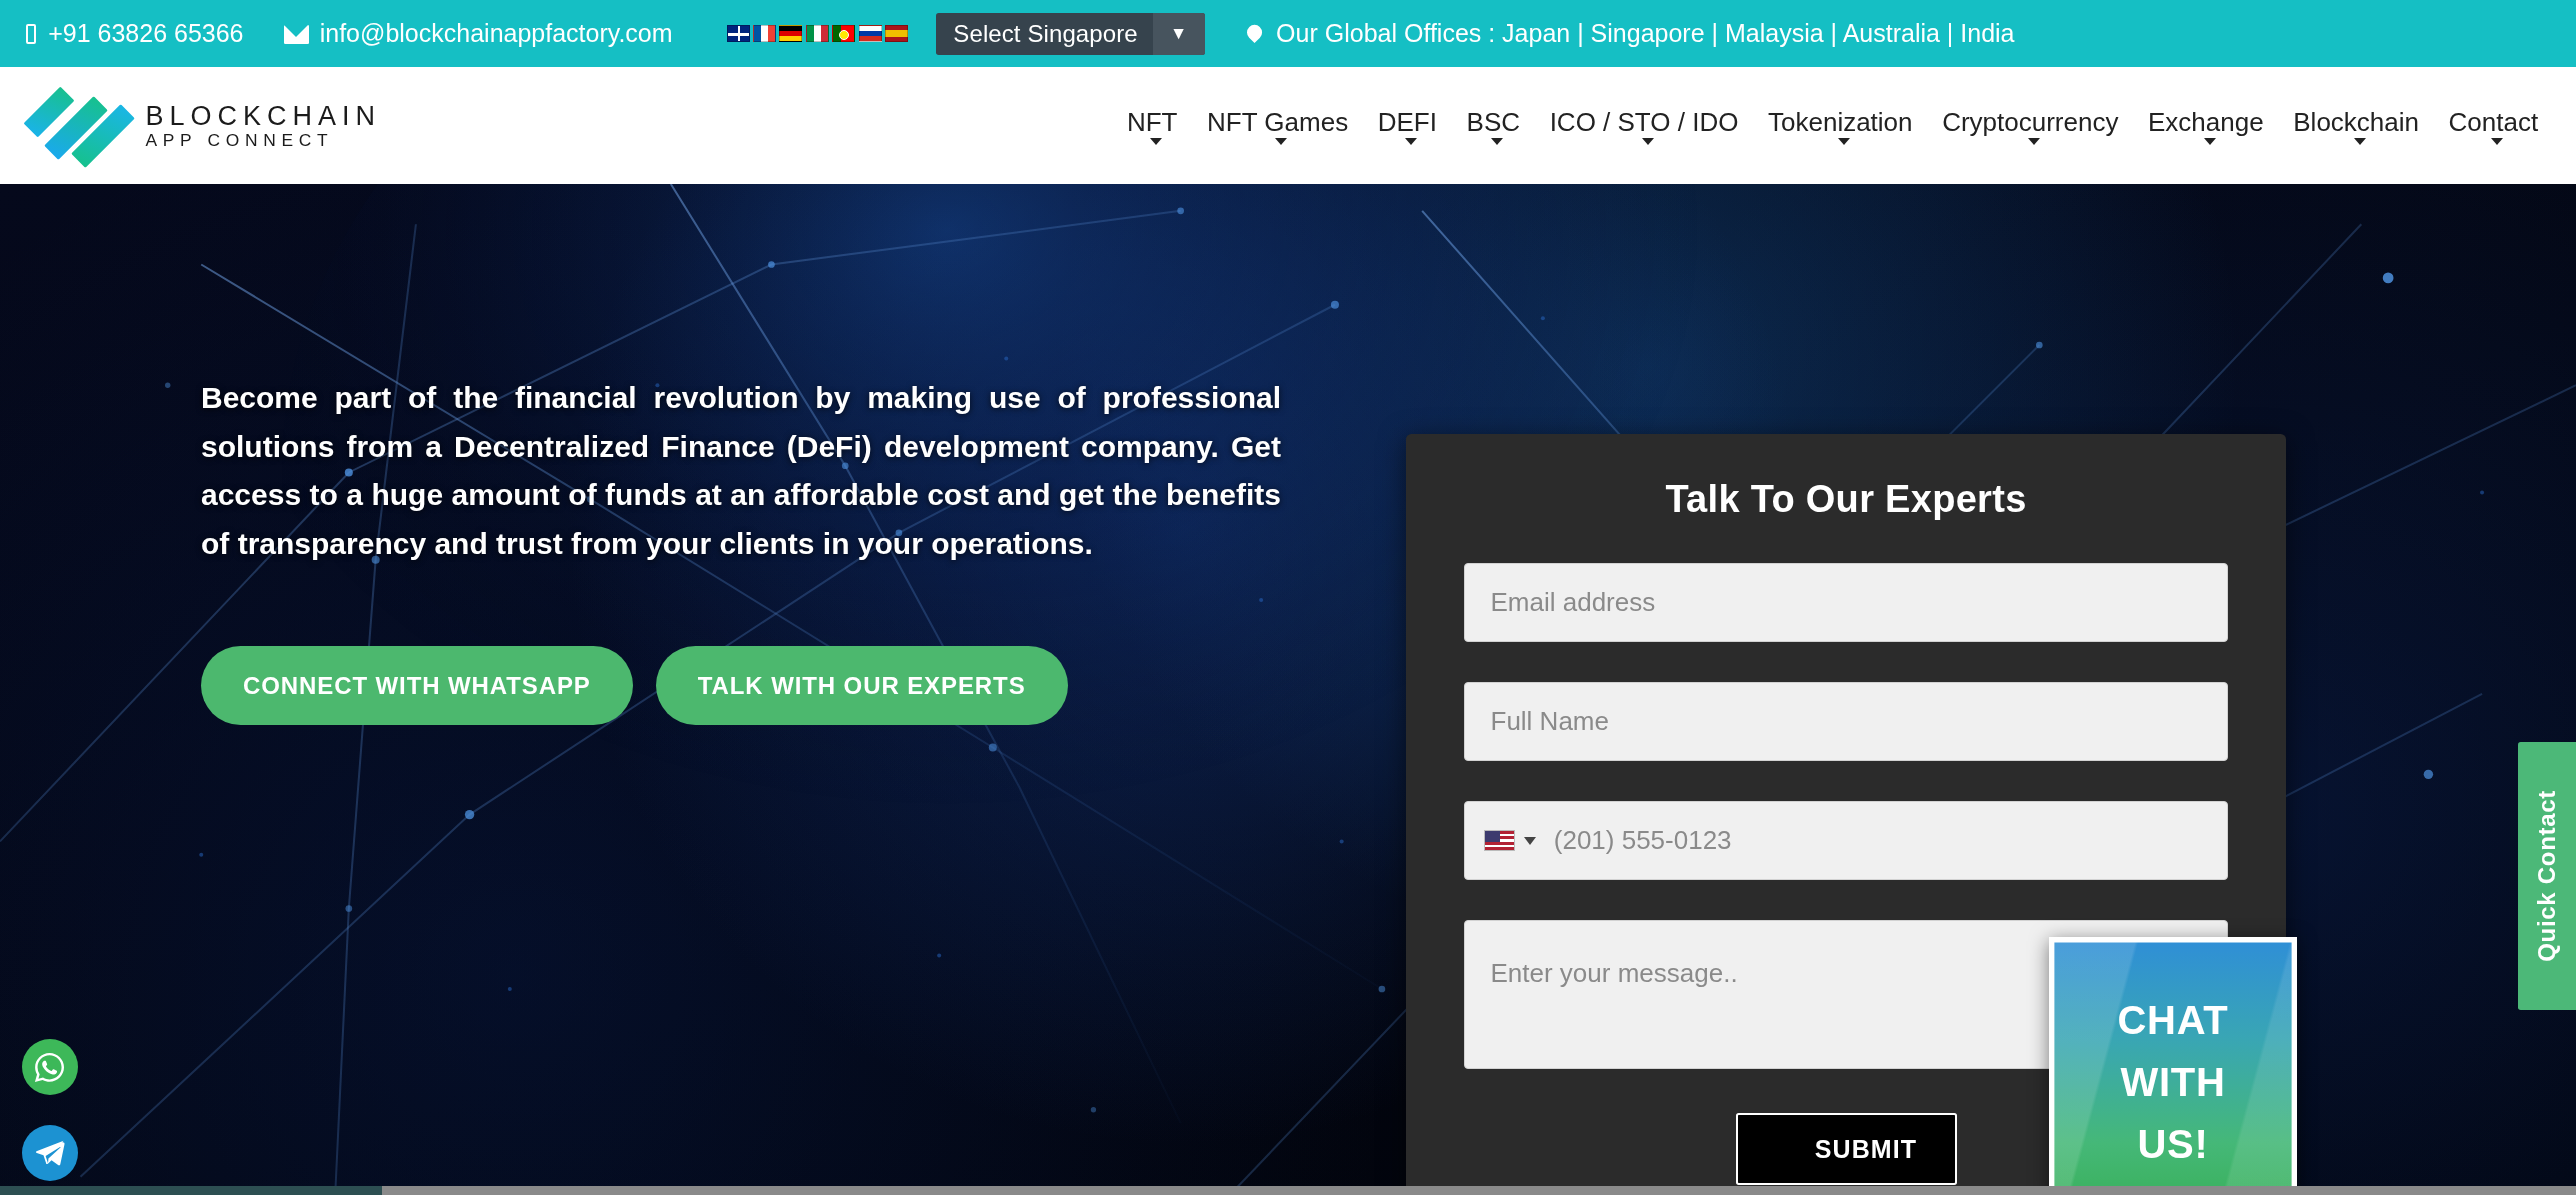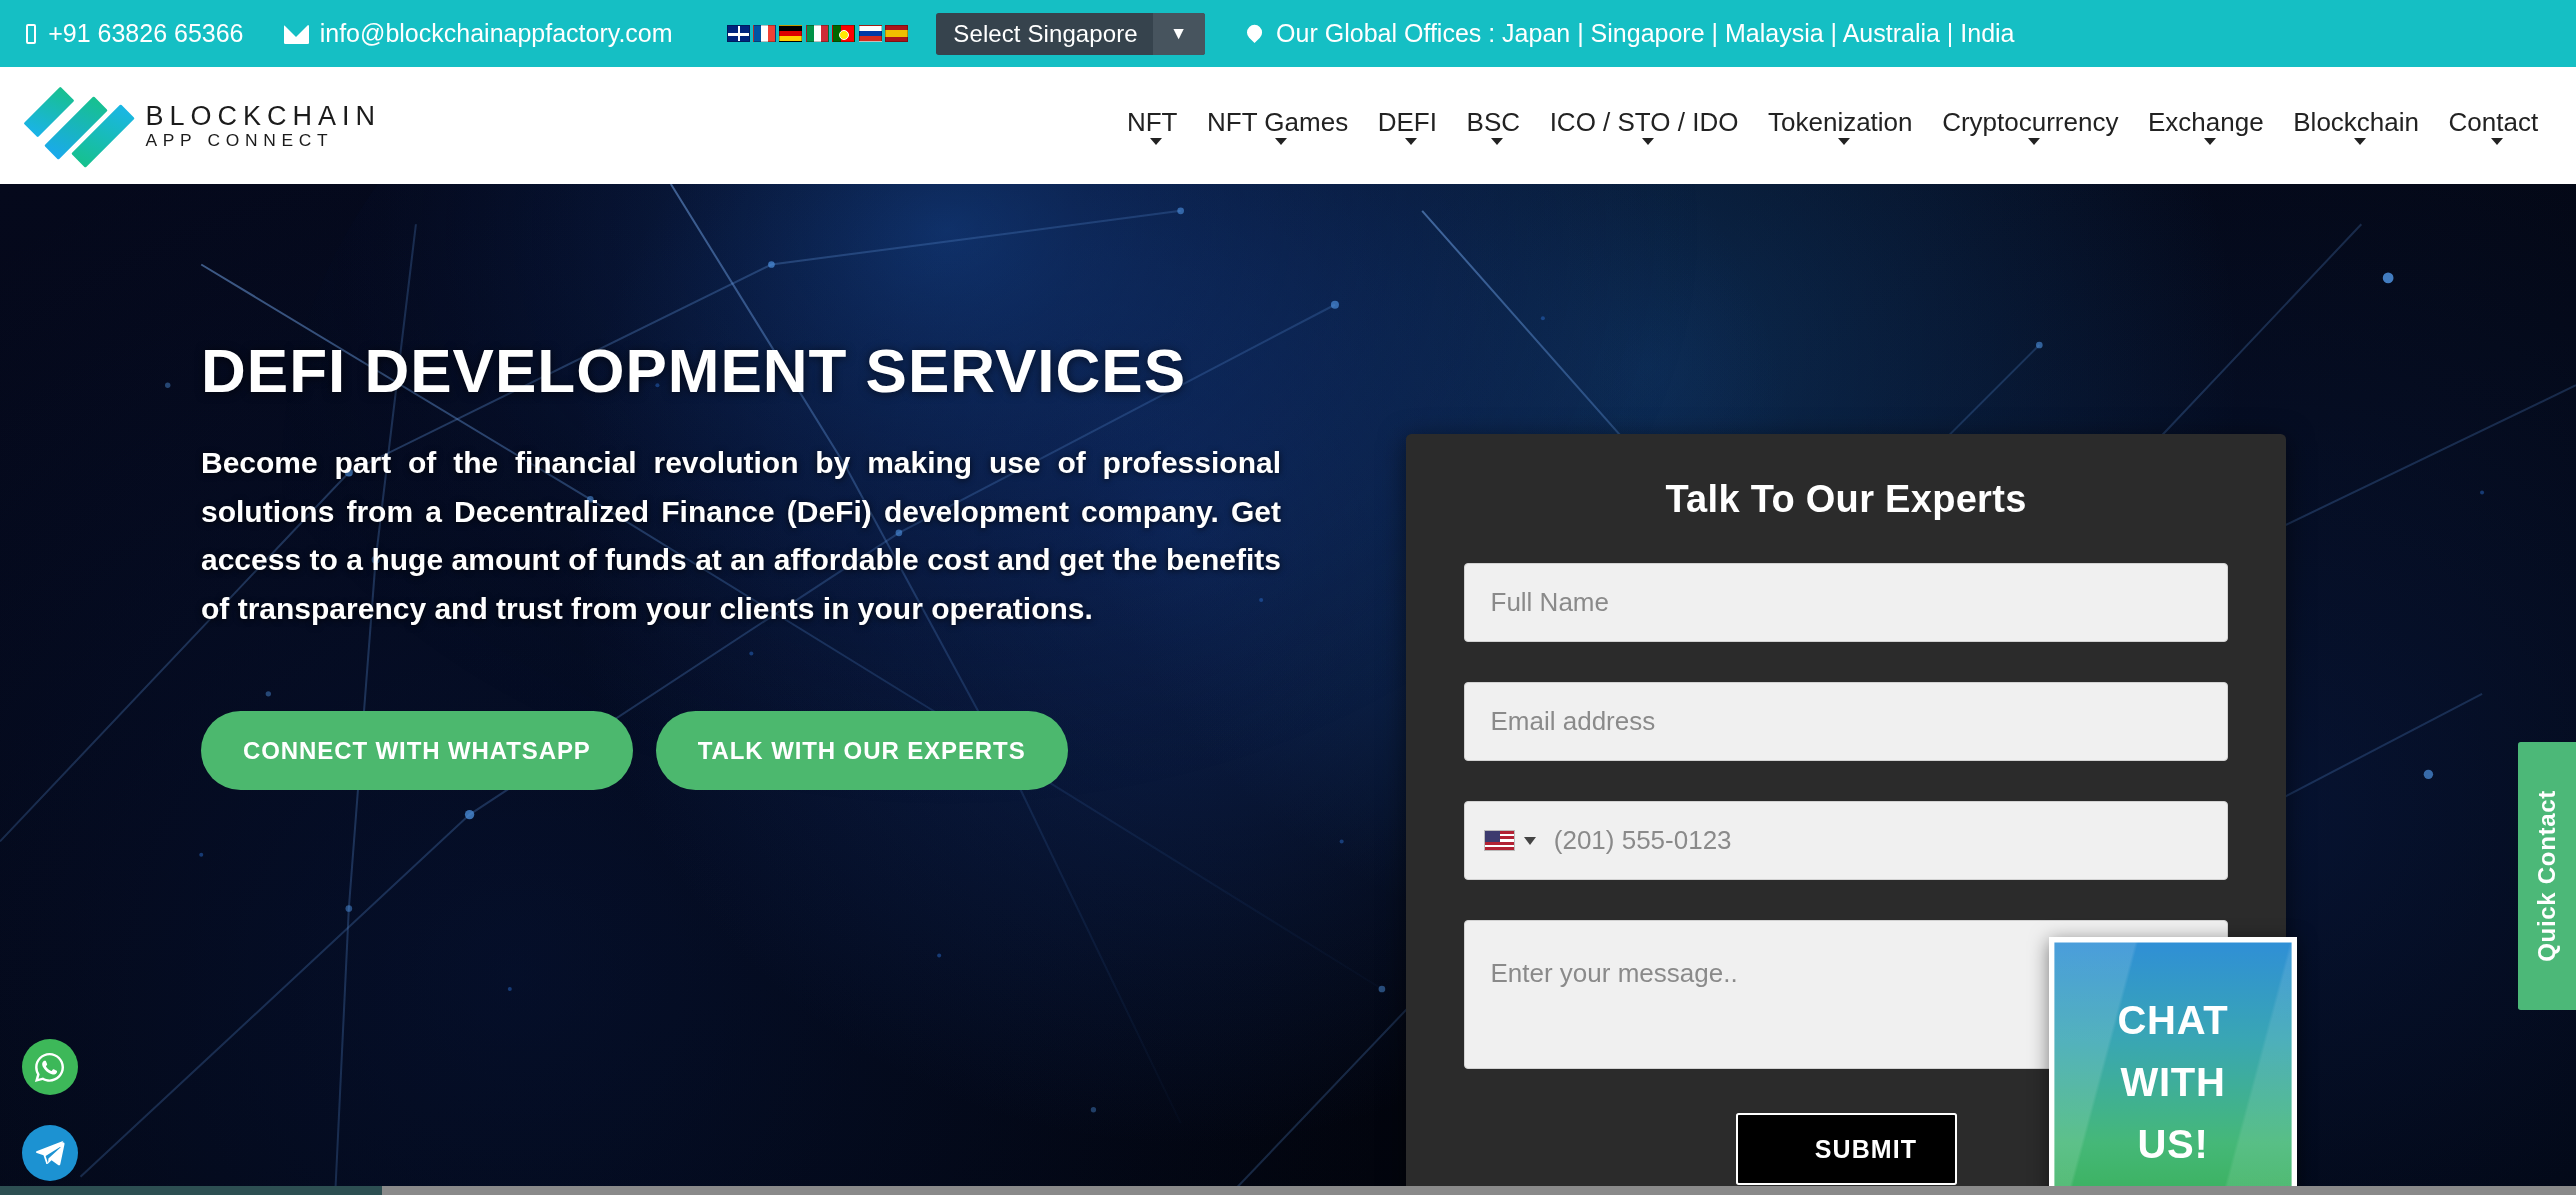--- a/index.html
+++ b/index.html
@@ -429,38 +429,37 @@
       <circle cx="3100" cy="700" r="3"></circle>
         <circle cx="760" cy="1200" r="3"></circle>
         <circle cx="300" cy="1000" r="3"></circle>
       <circle cx="3700" cy="460" r="3"></circle>
         <circle cx="1400" cy="1150" r="3"></circle>
         <circle cx="2000" cy="980" r="3"></circle>
     </g>
   </svg>
 
   <div class="hero-left">
-    <h1 class="hero-title">DEFI DEVELOPMENT SERVICES</h1>
     <p class="hero-copy">Become part of the financial revolution by making use of professional solutions from a Decentralized Finance (DeFi) development company. Get access to a huge amount of funds at an affordable cost and get the benefits of transparency and trust from your clients in your operations.</p>
     <div class="hero-btns">
       <button class="btn-pill">CONNECT WITH WHATSAPP</button>
       <button class="btn-pill">TALK WITH OUR EXPERTS</button>
     </div>
   </div>
 
   <div class="formcard">
     <div class="form-title">Talk To Our Experts</div>
     <div class="fields">
 
       <div class="fld">
+        <span>Email address</span>
+      </div>
+
+      <div class="fld">
         <span>Full Name</span>
-      </div>
-
-      <div class="fld">
-        <span>Email address</span>
       </div>
 
       <div class="fld fld-ph">
         <span class="us-flag"></span>
         <span class="ph-caret"></span>
         <span class="ph-placeholder">(201) 555-0123</span>
       </div>
 
       <div class="fld fld-msg">
         <span>Enter your message..</span>

